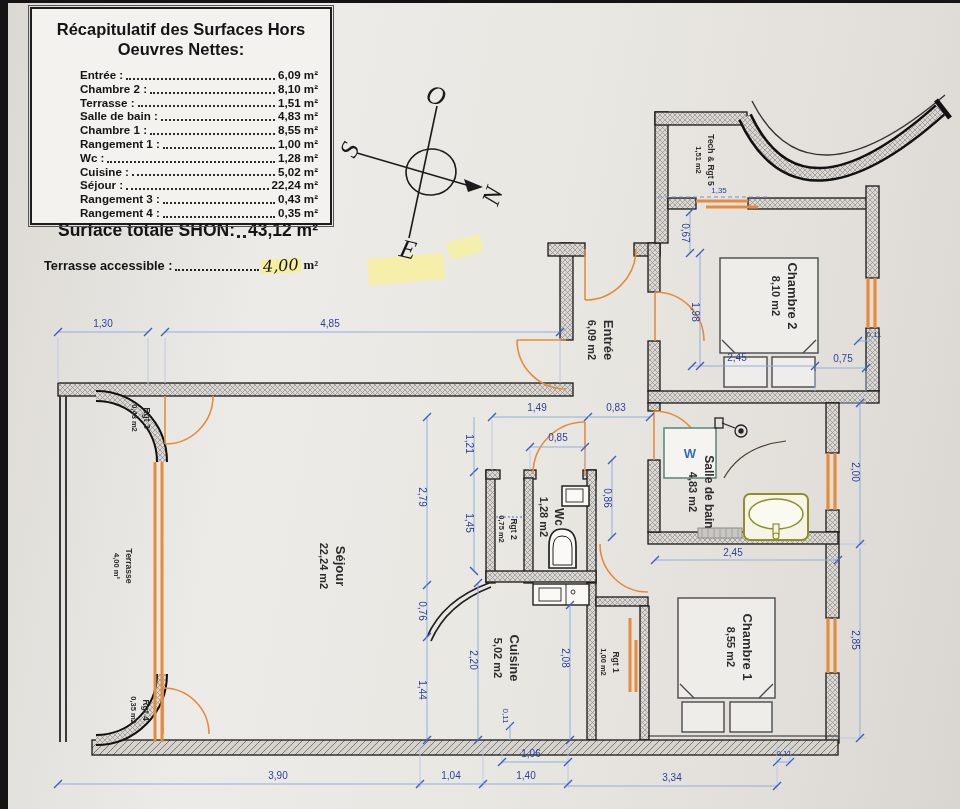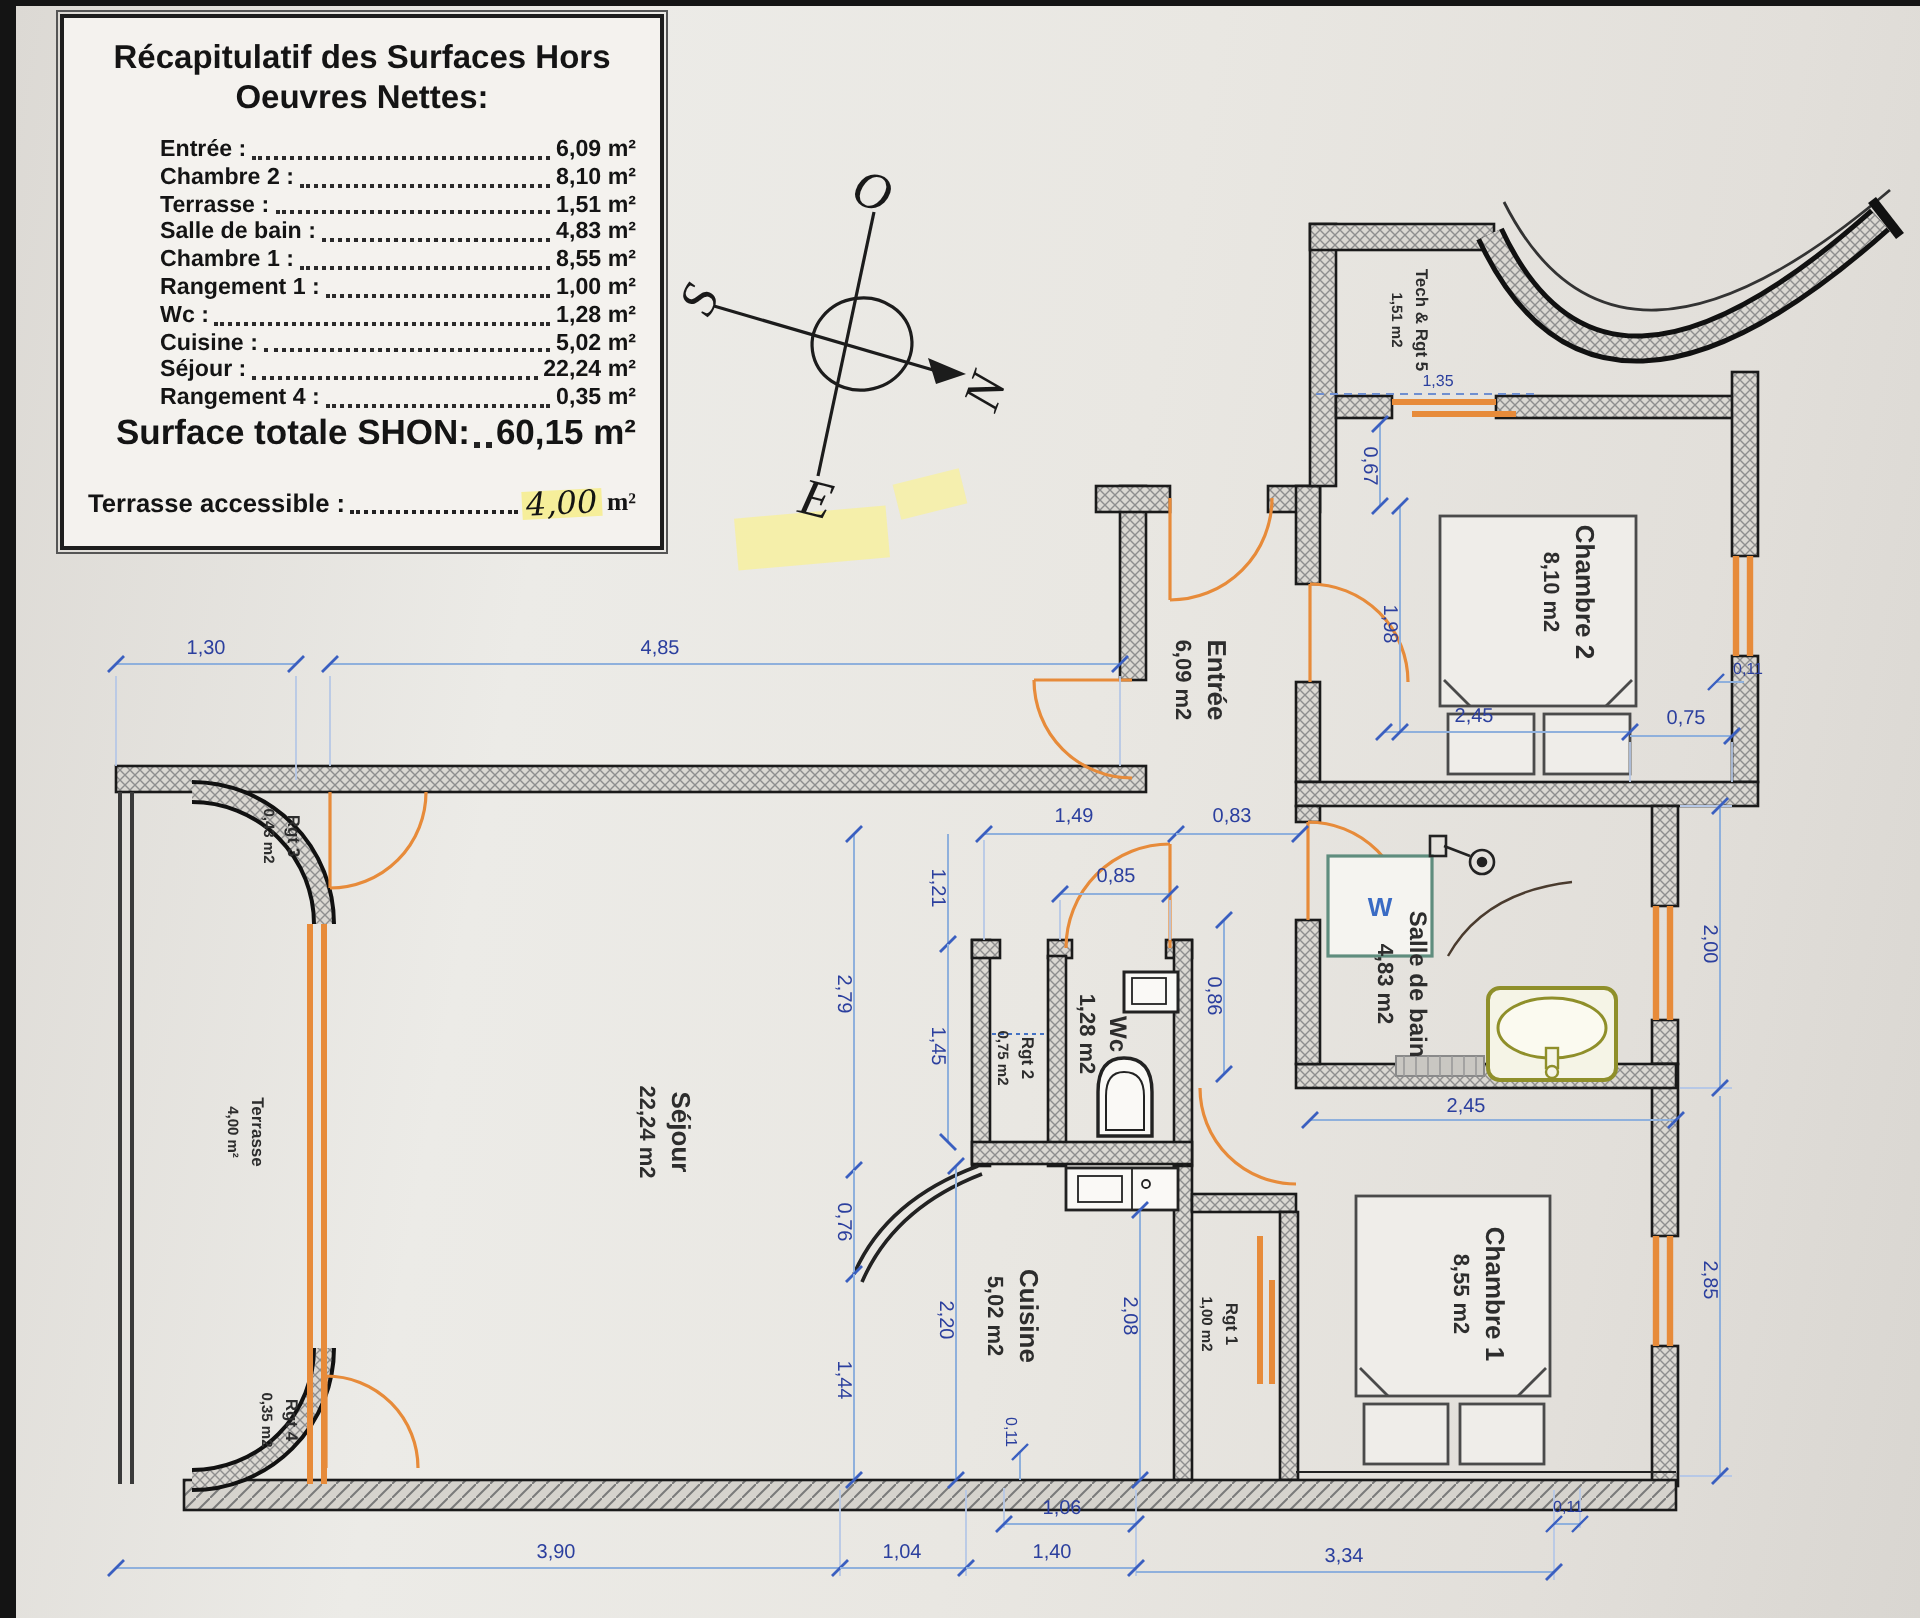--- a/index.html
+++ b/index.html
@@ -1,20 +1,20 @@
 <!DOCTYPE html>
 <html><head>
 <meta charset="utf-8">
 <style>
   html,body{margin:0;padding:0;background:#141414;width:960px;height:809px;overflow:hidden;}
   #paper{position:absolute;left:8px;top:3px;right:0;bottom:0;
     background:linear-gradient(100deg,#dcd9d4 0%,#ecebe7 28%,#e9e7e2 55%,#e2dfda 82%,#d9d6d1 100%);
     font-family:"Liberation Sans",sans-serif;}
   
-  .legend{position:absolute;left:22px;top:4px;width:302px;height:268px;box-sizing:border-box;
+  .legend{position:absolute;left:22px;top:4px;width:302px;height:218px;box-sizing:border-box;
     background:#f4f2ee;border:2px solid #1d1d1d;outline:1px solid #555;outline-offset:1px;
     padding:10px 12px 6px 12px;color:#141414;}
   .legend-title{text-align:center;font-weight:700;font-size:16.5px;line-height:20px;margin-bottom:9px;}
   .lrow{display:flex;align-items:flex-end;font-size:11.6px;font-weight:700;line-height:13.8px;white-space:nowrap;margin-left:36px;}
   .ldots{flex:1;border-bottom:2px dotted #2a2a2a;margin:0 3px 2px 3px;min-width:10px;}
   .lv{text-align:left;}
   .ltotal{display:flex;align-items:flex-end;font-size:17.5px;font-weight:700;padding-left:14px;white-space:nowrap;}
   .ldots2{width:58px;border-bottom:3px dotted #222;margin:0 2px 3px 2px;}
   .lterr{display:flex;align-items:flex-end;font-size:12.8px;font-weight:700;margin-top:17px;white-space:nowrap;}
   .ldots3{width:96px;border-bottom:2px dotted #222;margin:0 2px 2px 2px;}
@@ -491,28 +491,33 @@
         <span>Cuisine :</span>
         <span class="ldots"></span>
         <span class="lv">5,02 m²</span>
       </div>
   <div class="lrow">
         <span>Séjour :</span>
         <span class="ldots"></span>
         <span class="lv">22,24 m²</span>
       </div>
   <div class="lrow">
+        <span>Rangement 3 :</span>
+        <span class="ldots"></span>
+        <span class="lv">0,43 m²</span>
+      </div>
+  <div class="lrow">
         <span>Rangement 4 :</span>
         <span class="ldots"></span>
         <span class="lv">0,35 m²</span>
       </div>
   <div class="ltotal">
     <span>Surface totale SHON:</span>
     <span class="ldots2"></span>
-    <span>60,15 m²</span>
+    <span>43,12 m²</span>
   </div>
   <div class="lterr">
     <span>Terrasse accessible :</span>
     <span class="ldots3"></span>
     <span class="hand">4,00</span>
     <span class="unit">m²</span>
   </div>
 </div>
 
 </div>

